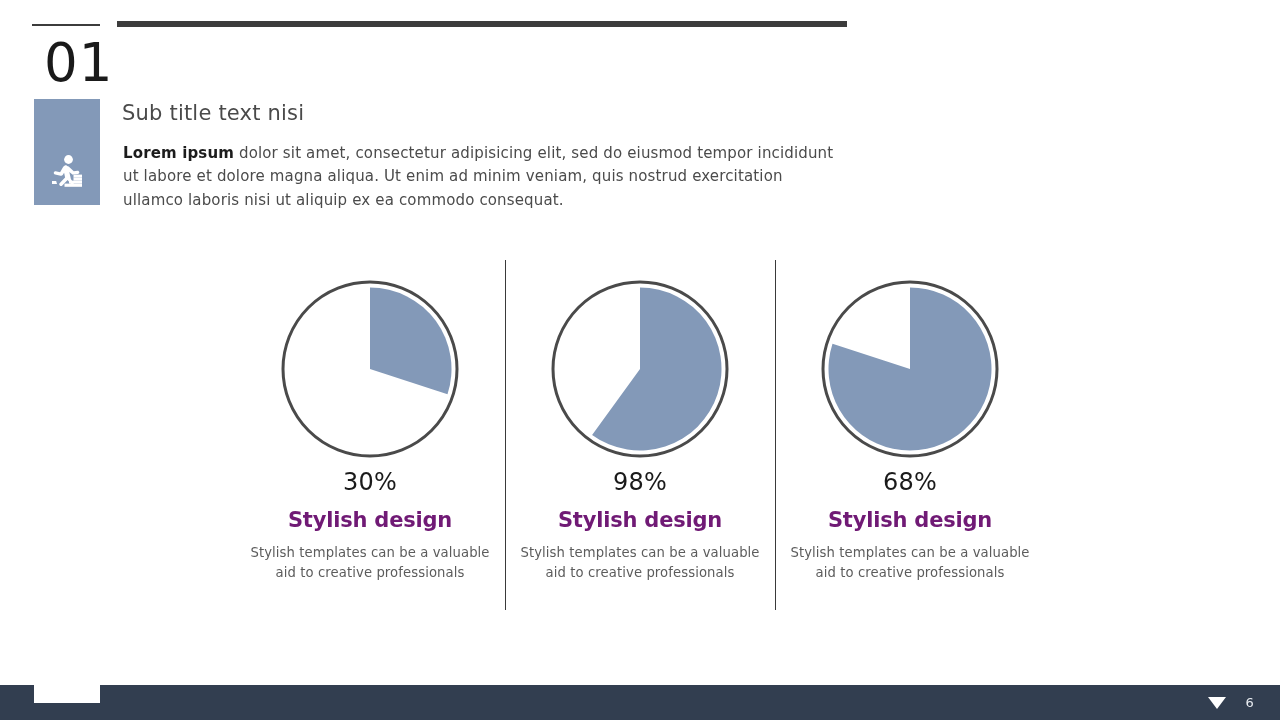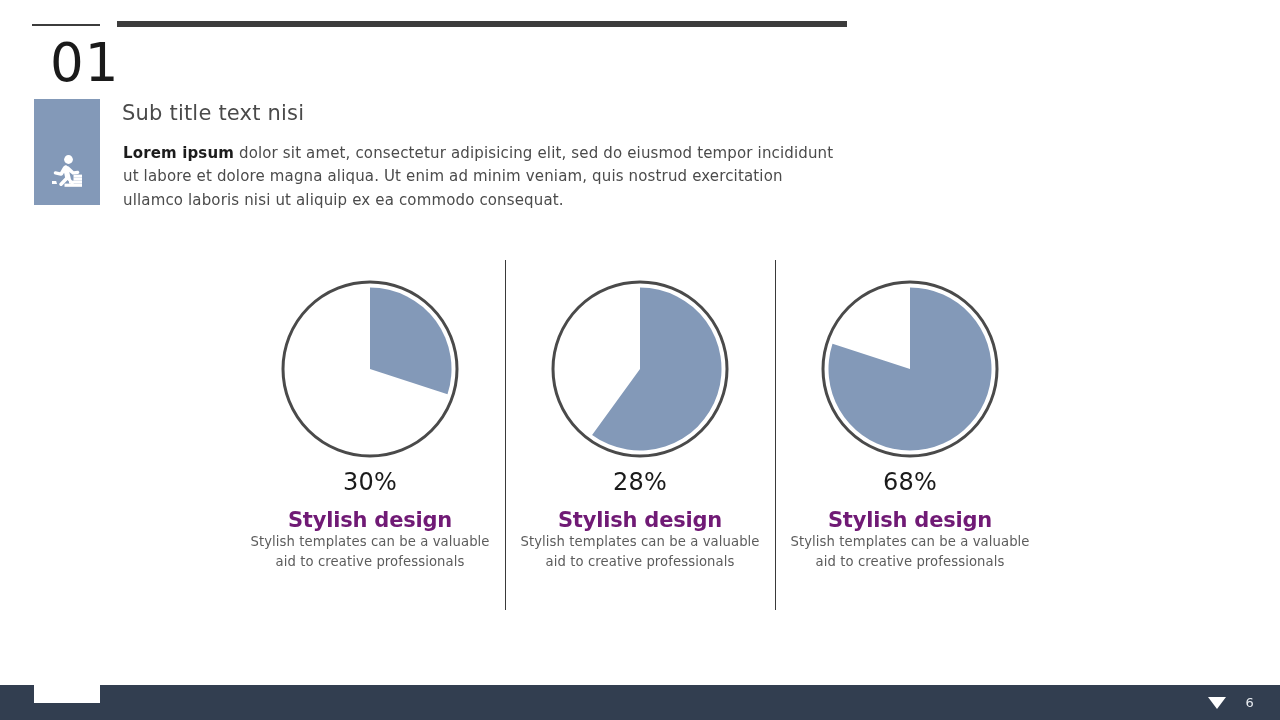--- a/index.html
+++ b/index.html
@@ -33,21 +33,21 @@
     left: 117px;
     top: 21px;
     width: 730px;
     height: 6px;
     background: #3c3c3c;
   }
 
   
   .title-row {
     position: absolute;
-    left: 50px;
+    left: 44px;
     top: 36px;
     display: flex;
     align-items: baseline;
     gap: 22px;
     white-space: nowrap;
   }
   .title-num {
     font-size: 53px;
     font-weight: 400;
     color: #1a1a1a;
@@ -143,20 +143,21 @@
     letter-spacing: 0.3px;
   }
   .sub-head {
     margin-top: 12px;
     font-size: 21px;
     color: #701a75;
     font-weight: 700;
     letter-spacing: -0.2px;
   }
   .sub-desc {
+    margin-top: 11px;
     width: 248px;
     text-align: center;
     font-size: 13.2px;
     line-height: 1.52;
     color: #5c5c5c;
     letter-spacing: 0.1px;
   }
 
   
   .footer {
@@ -246,21 +247,21 @@
       <div class="sub-desc">Stylish templates can be a valuable aid to creative professionals</div>
     </div>
 
     <div class="chart-col">
       <div class="pie-wrap">
         <svg width="180" height="180" viewBox="0 0 180 180">
           <circle cx="90" cy="90" r="87" fill="#ffffff" stroke="#4a4a4a" stroke-width="3"></circle>
           <path id="slice-2" fill="#8399b8" d="M 90 90 L 90 8.5 A 81.5 81.5 0 1 1 42.096 155.935 Z"></path>
         </svg>
       </div>
-      <div class="pct">28%</div>
+      <div class="pct">98%</div>
       <div class="sub-head">Stylish design</div>
       <div class="sub-desc">Stylish templates can be a valuable aid to creative professionals</div>
     </div>
 
     <div class="chart-col">
       <div class="pie-wrap">
         <svg width="180" height="180" viewBox="0 0 180 180">
           <circle cx="90" cy="90" r="87" fill="#ffffff" stroke="#4a4a4a" stroke-width="3"></circle>
           <path id="slice-3" fill="#8399b8" d="M 90 90 L 90 8.5 A 81.5 81.5 0 1 1 12.489 64.815 Z"></path>
         </svg>

